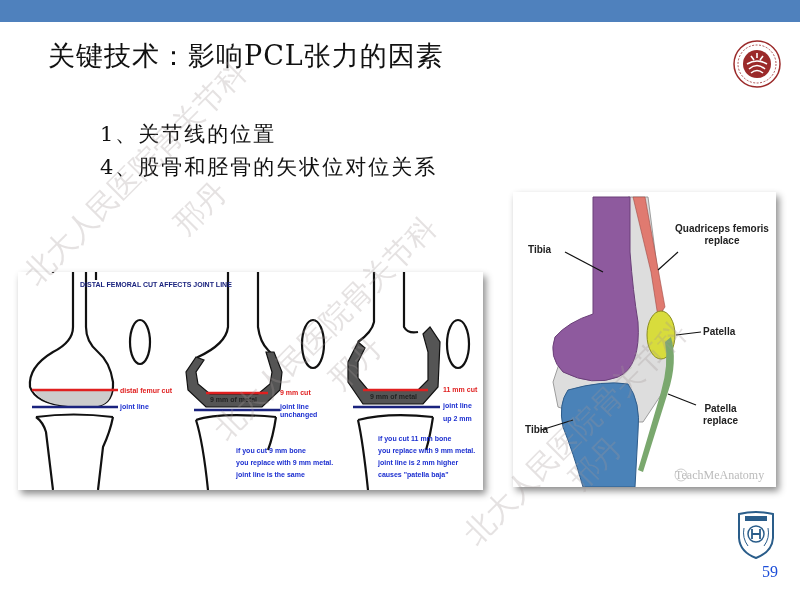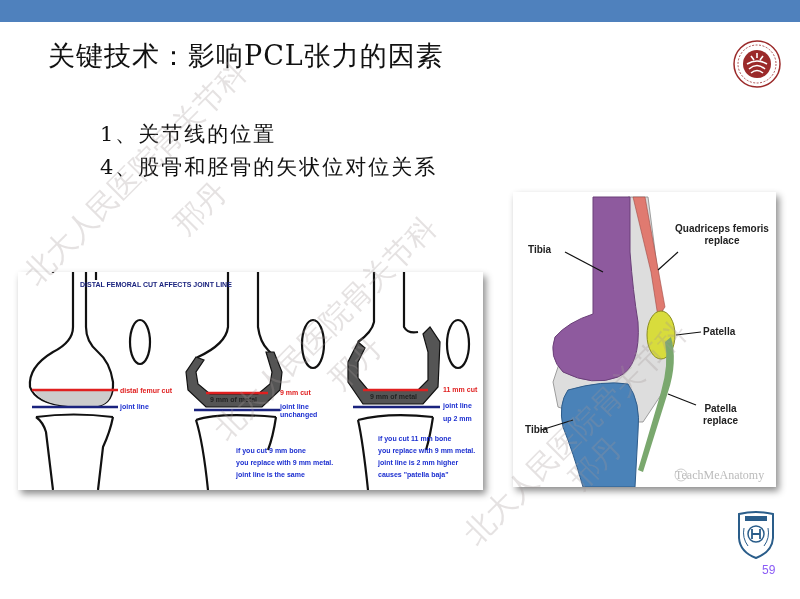--- a/index.html
+++ b/index.html
@@ -17,21 +17,21 @@
   .red { color:#e02020; }
   .blue { color:#1c2fd0; }
   .blk { color:#222; }
 
   .fig-right { position:absolute; left:513px; top:192px; width:263px; height:295px; background:#fff; box-shadow:3px 4px 7px rgba(0,0,0,0.45); overflow:hidden; }
   .fig-right svg { position:absolute; left:0; top:0; }
   .alb { position:absolute; font-family:"Liberation Sans", sans-serif; font-size:10px; font-weight:bold; color:#222; text-align:center; line-height:12px; white-space:nowrap; }
   .credit { position:absolute; left:162px; top:276px; font-family:Liberation Serif, serif; font-size:12px; color:#bbb; }
 
   .logo-pkuph { position:absolute; left:736px; top:510px; width:40px; height:50px; }
-  .page-num { position:absolute; left:762px; top:563px; font-family:Liberation Sans, sans-serif; font-size:12px; color:#8b5cf6; }
+  .page-num { position:absolute; left:762px; top:563px; font-family:Liberation Serif, serif; font-size:16px; color:#1d4ed8; }
 
   .wm { position:absolute; font-family:"DejaVu Sans", sans-serif; color:rgba(160,150,150,0.28); font-size:30px; white-space:nowrap; transform-origin:left top; pointer-events:none; }
 </style>
 </head>
 <body>
 
 <div class="topbar"></div>
 
 <div class="slide-title">关键技术：影响PCL张力的因素</div>
 

